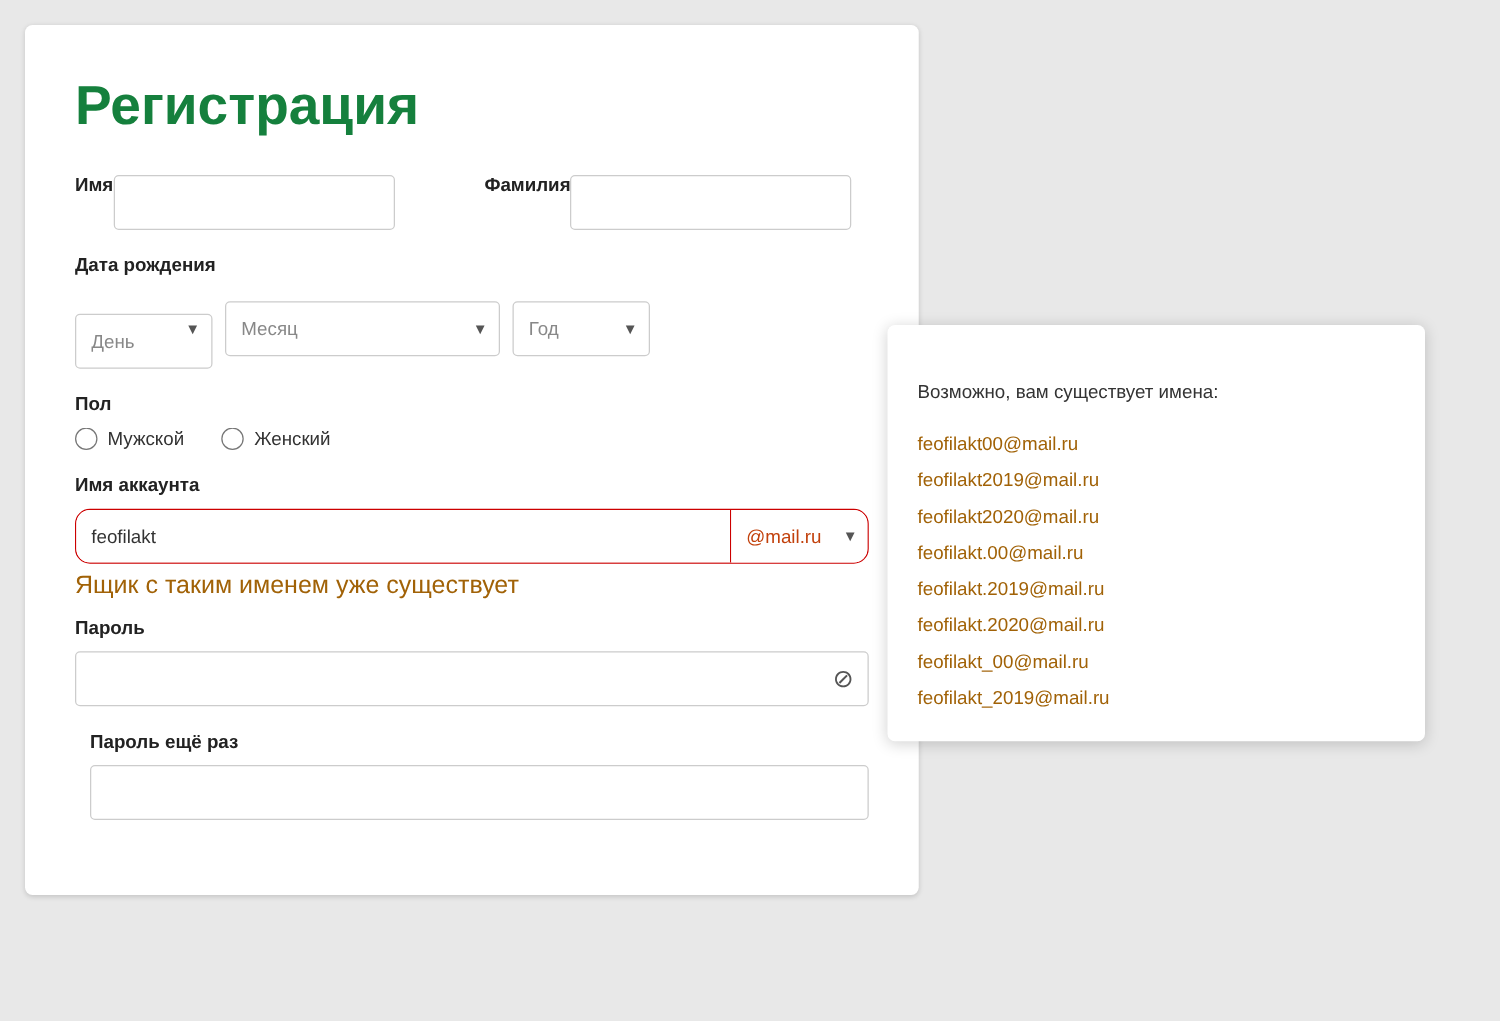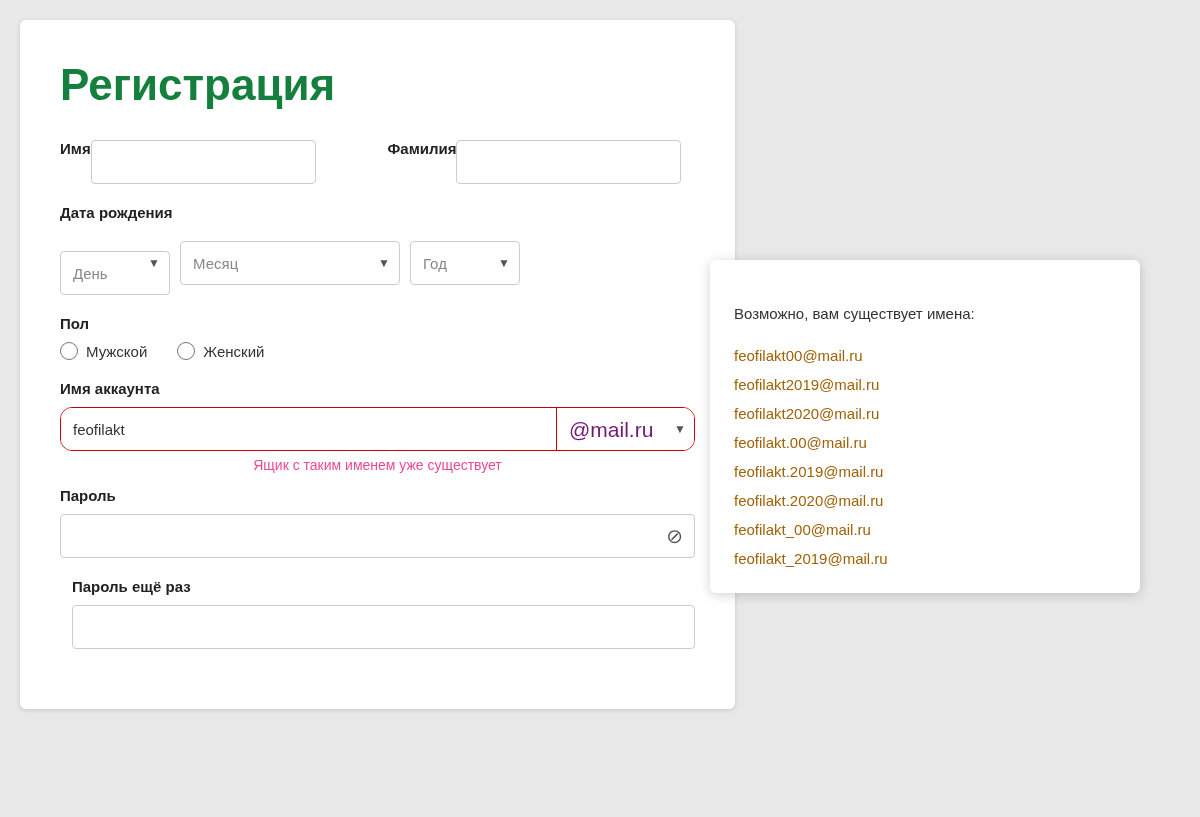--- a/index.html
+++ b/index.html
@@ -178,37 +178,36 @@
       border-left: 1px solid #cc0000;
       background: #fff;
     }
 
     .domain-select-wrapper select {
       appearance: none;
       -webkit-appearance: none;
       border: none;
       outline: none;
       padding: 10px 28px 10px 12px;
-      font-size: 21px;
-      color: #701a75;
+      font-size: 15px;
+      color: #c2410c;
       background: #fff;
       cursor: pointer;
       height: 44px;
     }
 
     .domain-select-wrapper .select-arrow {
       right: 8px;
     }
 
     .error-text {
-      color: #ec4899;
-      font-size: 14px;
+      color: #a16207;
+      font-size: 20px;
       margin-top: 6px;
       margin-bottom: 14px;
-      text-align: center;
     }
 
     .password-wrapper {
       position: relative;
       margin-bottom: 20px;
     }
 
     .password-wrapper input {
       width: 100%;
       border: 1px solid #ccc;

